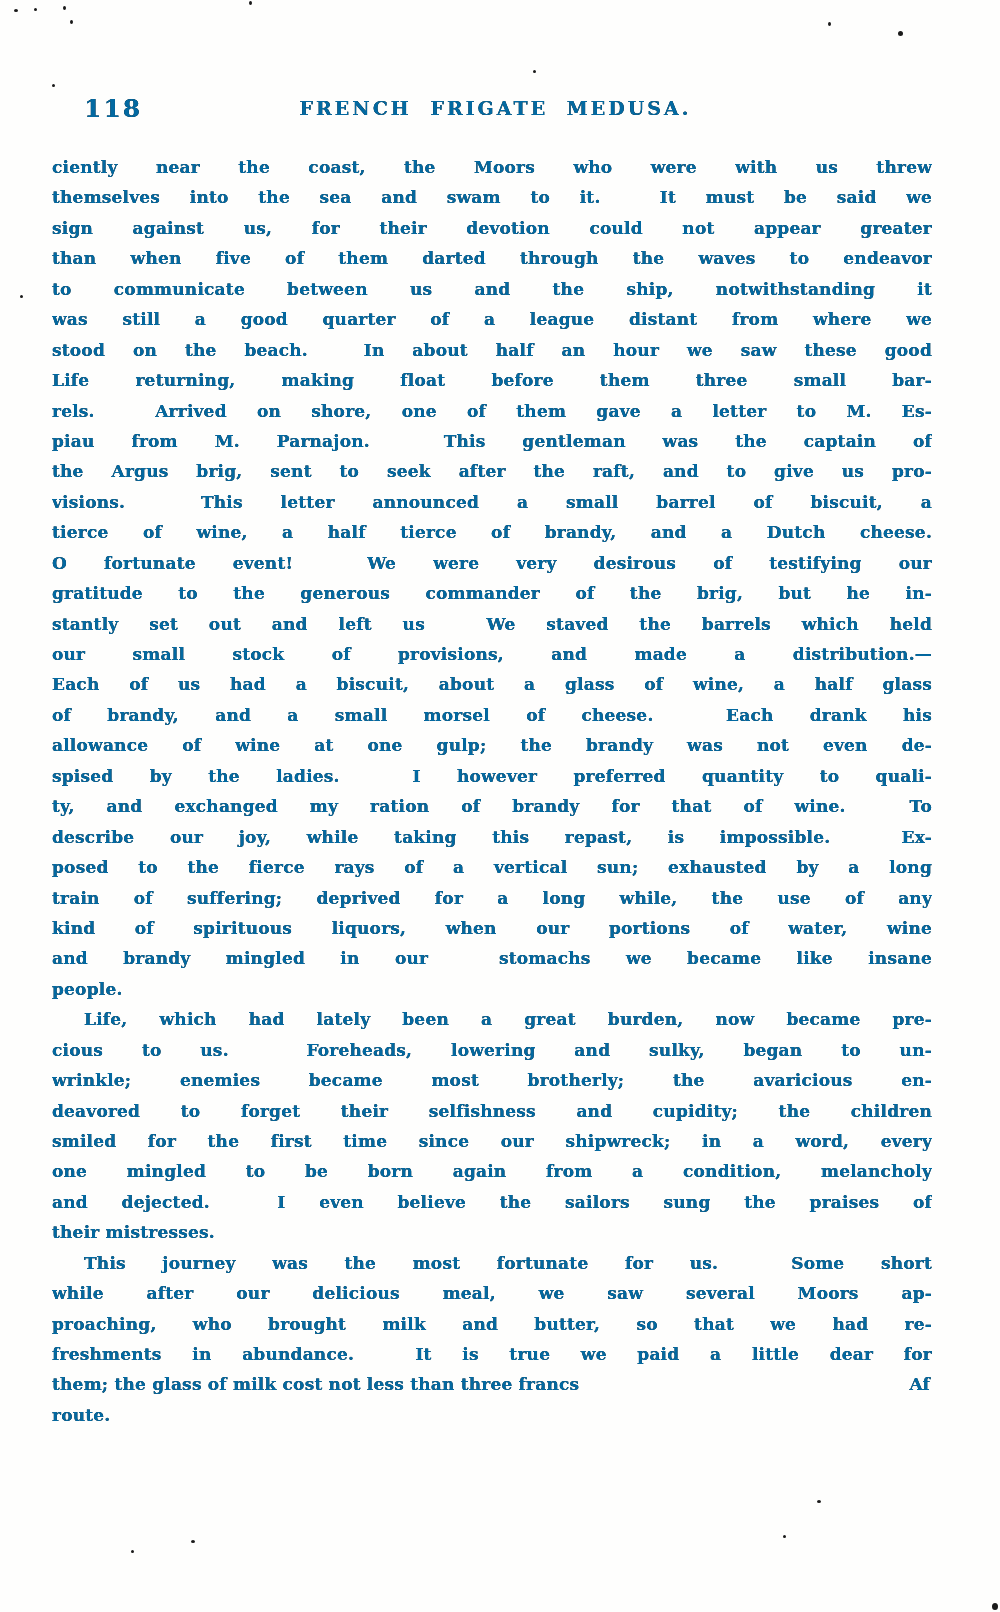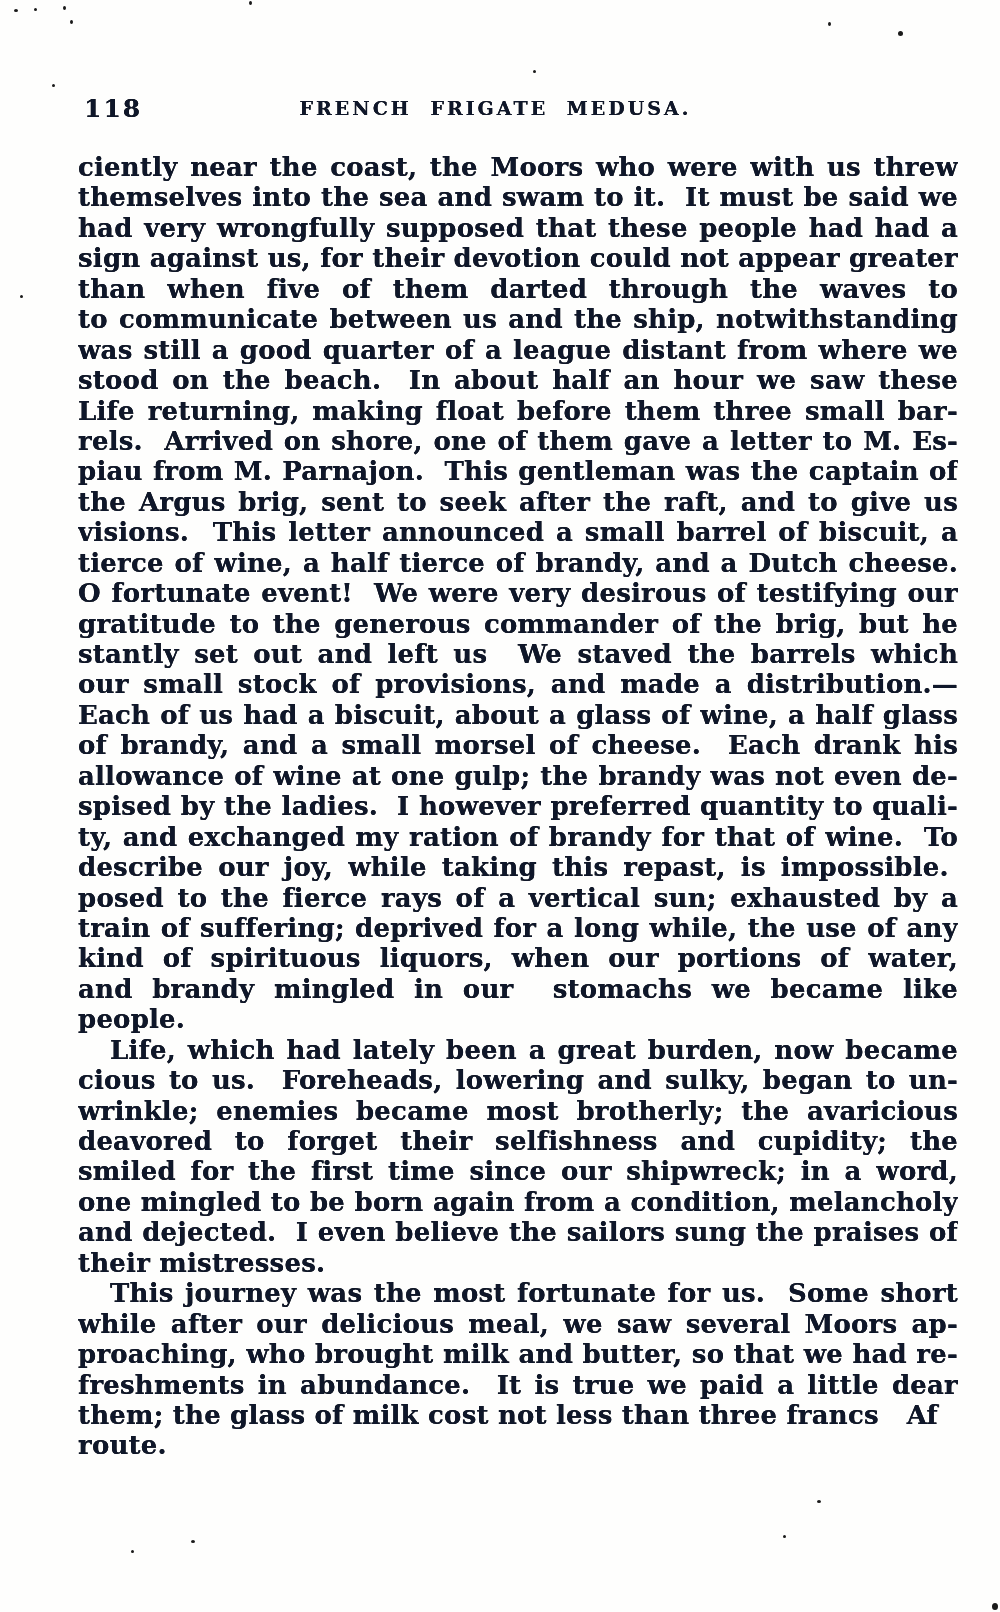--- a/index.html
+++ b/index.html
@@ -3,67 +3,66 @@
 <meta charset="utf-8">
 <style>
   html, body { margin: 0; padding: 0; background: #ffffff; }
   .scan {
     position: relative;
     width: 1000px;
     height: 1612px;
     background: #fefefd;
     overflow: hidden;
     font-family: "DejaVu Serif", serif;
-    color: #0f172a;
+    color: #0369a1;
   }
   
   .header { position: absolute; top: 94px; left: 62px; right: 60px; height: 34px; }
   .pagenum {
     position: absolute; left: 22px; top: 0;
     font-size: 25px; font-weight: 700; letter-spacing: 2px;
     text-shadow: 0 0 0.5px #000;
   }
   .runhead {
     position: absolute; left: 0; right: 11px; top: 3px;
     text-align: center;
     font-size: 19px; font-weight: 700;
     letter-spacing: 3px; word-spacing: 9px;
     text-shadow: 0 0 0.6px #000;
   }
   
   .textblock {
-    position: absolute; top: 152px; left: 78px; width: 880px;
-    font-size: 26px; font-weight: 700;
+    position: absolute; top: 152px; left: 52px; width: 880px;
+    font-size: 17px; font-weight: 700;
     line-height: 30.45px;
     text-shadow: 0 0 0.45px #111;
     letter-spacing: 0.2px;
   }
   .line { text-align: justify; text-align-last: justify; max-height: 30.45px; overflow: hidden; }
   .line.noj { text-align: right; text-align-last: left; }
   .line.indent { text-indent: 32px; }
-  .line.flexline { display: flex; justify-content: space-between; text-align: left; text-align-last: left; }
-  .trail { margin-right: 20px; }
+  .line.flexline { display: flex; justify-content: space-between; text-align: left; text-align-last: left; align-items: flex-end; }
+  .trail { margin-right: 2px; }
   .trail.inset { margin-right: 26px; }
   
   .speck { position: absolute; background: #1a1a1a; border-radius: 50%; }
 </style>
 </head>
 <body>
 
 <div class="scan">
 
   <div class="header">
     <span class="pagenum">118</span>
     <span class="runhead">FRENCH FRIGATE MEDUSA.</span>
   </div>
 
   <div class="textblock">
       <div class="line">ciently near the coast, the Moors who were with us threw</div>
       <div class="line">themselves into the sea and swam to it.&nbsp; It must be said we</div>
-      <div class="line">had very wrongfully supposed that these people had had a de-</div>
       <div class="line">sign against us, for their devotion could not appear greater</div>
       <div class="line">than when five of them darted through the waves to endeavor</div>
       <div class="line">to communicate between us and the ship, notwithstanding it</div>
       <div class="line">was still a good quarter of a league distant from where we</div>
       <div class="line">stood on the beach.&nbsp; In about half an hour we saw these good</div>
       <div class="line">Life returning, making float before them three small bar-</div>
       <div class="line">rels.&nbsp; Arrived on shore, one of them gave a letter to M. Es-</div>
       <div class="line">piau from M. Parnajon.&nbsp; This gentleman was the captain of</div>
       <div class="line">the Argus brig, sent to seek after the raft, and to give us pro-</div>
       <div class="line">visions.&nbsp; This letter announced a small barrel of biscuit, a</div>

